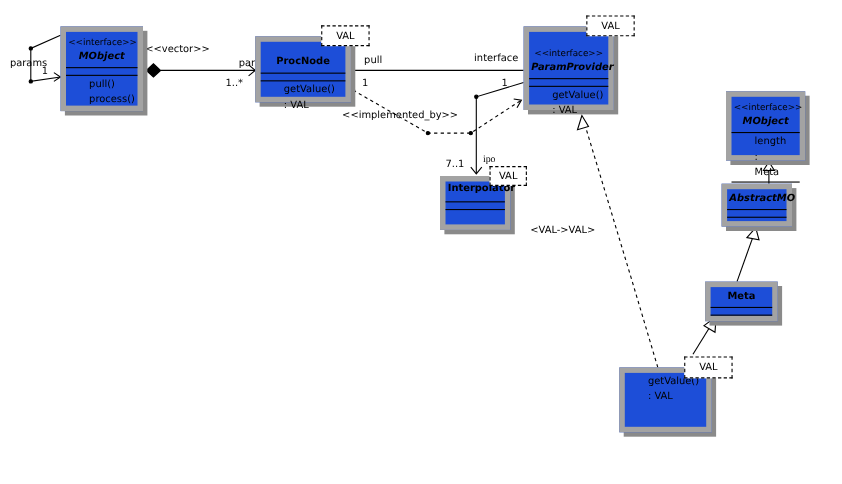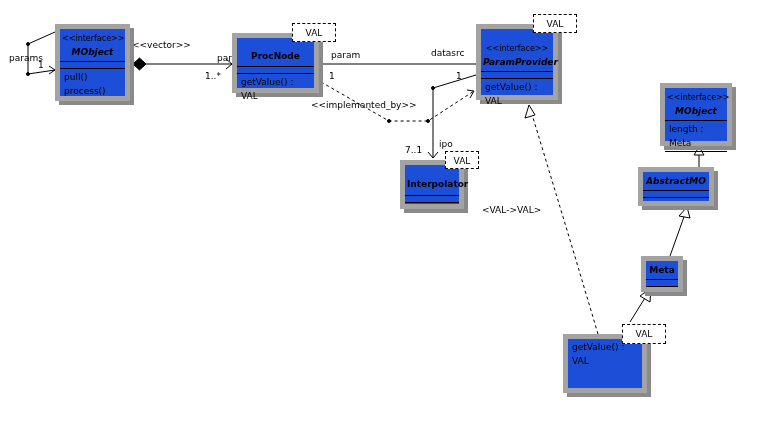--- a/index.html
+++ b/index.html
@@ -5,21 +5,21 @@
   html, body { margin: 0; padding: 0; background: #ffffff; }
   body { width: 765px; height: 440px; position: relative; overflow: hidden;
          font-family: "DejaVu Sans", sans-serif; font-size: 9px; color: #000; }
   #canvas { position: absolute; left: 0; top: 0; width: 765px; height: 440px; }
   .cls { position: absolute; background: #1d4ed8; border: 5px solid #a3a3a3;
          box-shadow: 4px 4px 0 #8a8a8a; box-sizing: border-box; }
   .cls .head { text-align: center; padding: 3px 2px 2px 2px; border-bottom: 1px solid #000; }
   .cls .stereo { font-size: 8px; line-height: 13px; }
   .cls .name { font-weight: bold; font-size: 9px; line-height: 14px; }
   .cls .name.abstract { font-style: italic; }
-  .cls .sec { border-bottom: 1px solid #000; min-height: 6px; padding: 1px 4px; font-size: 9px; line-height: 14px; }
+  .cls .sec { border-bottom: 1px solid #000; min-height: 6px; padding: 1px 21px; font-size: 9px; line-height: 14px; }
   .cls .sec:last-child { border-bottom: none; }
   .tpl { position: absolute; background: #fff; border: 1px dashed #000; font-size: 9px;
          text-align: center; line-height: 14px; box-sizing: border-box; }
   .lbl { position: absolute; font-size: 9px; white-space: nowrap; }
 </style>
 </head>
 <body>
 
 <svg id="canvas" width="765" height="440" viewBox="0 0 765 440">
 
@@ -73,26 +73,26 @@
     <line x1="699" y1="167" x2="699" y2="155"></line>
     <polygon points="699,147 694,155 704,155" fill="#fff"></polygon>
   </g>
 </svg>
 
 <span class="lbl" style="left:9px;top:53px;">params</span>
 <span class="lbl" style="left:38px;top:60px;">1</span>
 <span class="lbl" style="left:132px;top:40px;">&lt;&lt;vector&gt;&gt;</span>
 <span class="lbl" style="left:185px;top:53px;margin-left:32px;">params</span>
 <span class="lbl" style="left:205px;top:71px;">1..*</span>
-<span class="lbl" style="left:331px;top:50px;">param</span>
+<span class="lbl" style="left:331px;top:50px;">pull</span>
 <span class="lbl" style="left:329px;top:71px;">1</span>
-<span class="lbl" style="left:431px;top:48px;">datasrc</span>
+<span class="lbl" style="left:431px;top:48px;">interface</span>
 <span class="lbl" style="left:456px;top:71px;">1</span>
 <span class="lbl" style="left:311px;top:100px;">&lt;&lt;implemented_by&gt;&gt;</span>
-<span class="lbl" style="left:439px;top:139px;">ipo</span>
+<span class="lbl" style="left:439px;top:139px;font-family:Liberation Serif, serif;">ipo</span>
 <span class="lbl" style="left:405px;top:145px;">7..1</span>
 <span class="lbl" style="left:482px;top:205px;">&lt;VAL-&gt;VAL&gt;</span>
 
 <div class="cls" style="left:55px;top:24px;width:75px;height:77px;">
   <div class="head">
     <div class="stereo">&lt;&lt;interface&gt;&gt;</div>
     <div class="name abstract">MObject</div>
   </div>
   <div class="sec" style="min-height:5px;padding:0;height:6px;"></div>
   <div class="sec">
@@ -118,48 +118,48 @@
     <div class="name abstract">ParamProvider</div>
   </div>
   <div class="sec" style="padding:0;height:6px;"></div>
   <div class="sec">
     <div>getValue() : VAL</div>
   </div>
 </div>
 <div class="tpl" style="left:533px;top:14px;width:44px;height:19px;padding-top:2px;">VAL</div>
 
 <div class="cls" style="left:400px;top:160px;width:64px;height:49px;">
-  <div class="head" style="padding:12px 2px 4px 2px;">
+  <div class="head" style="padding:0 2px 4px 2px;">
     <div class="name">Interpolator</div>
   </div>
   <div class="sec" style="padding:0;height:6px;"></div>
   <div class="sec" style="padding:0;height:6px;"></div>
 </div>
 <div class="tpl" style="left:445px;top:151px;width:34px;height:18px;padding-top:2px;">VAL</div>
 
 <div class="cls" style="left:660px;top:83px;width:72px;height:63px;">
   <div class="head">
     <div class="stereo">&lt;&lt;interface&gt;&gt;</div>
     <div class="name abstract">MObject</div>
   </div>
   <div class="sec">
     <div>length : Meta</div>
   </div>
   <div class="sec" style="padding:0;height:6px;"></div>
 </div>
 
-<div class="cls" style="left:638px;top:167px;width:76px;height:39px;">
+<div class="cls" style="left:656px;top:167px;width:64px;height:39px;">
   <div class="head" style="padding:2px;">
     <div class="name abstract">AbstractMO</div>
   </div>
   <div class="sec" style="padding:0;height:6px;"></div>
   <div class="sec" style="padding:0;height:6px;"></div>
 </div>
 
-<div class="cls" style="left:641px;top:256px;width:42px;height:36px;">
+<div class="cls" style="left:641px;top:256px;width:66px;height:36px;">
   <div class="head" style="padding:2px;">
     <div class="name">Meta</div>
   </div>
   <div class="sec" style="padding:0;height:6px;"></div>
   <div class="sec" style="padding:0;height:6px;"></div>
 </div>
 
 <div class="cls" style="left:563px;top:334px;width:84px;height:59px;">
   <div class="sec">
     <div>getValue() : VAL</div>

